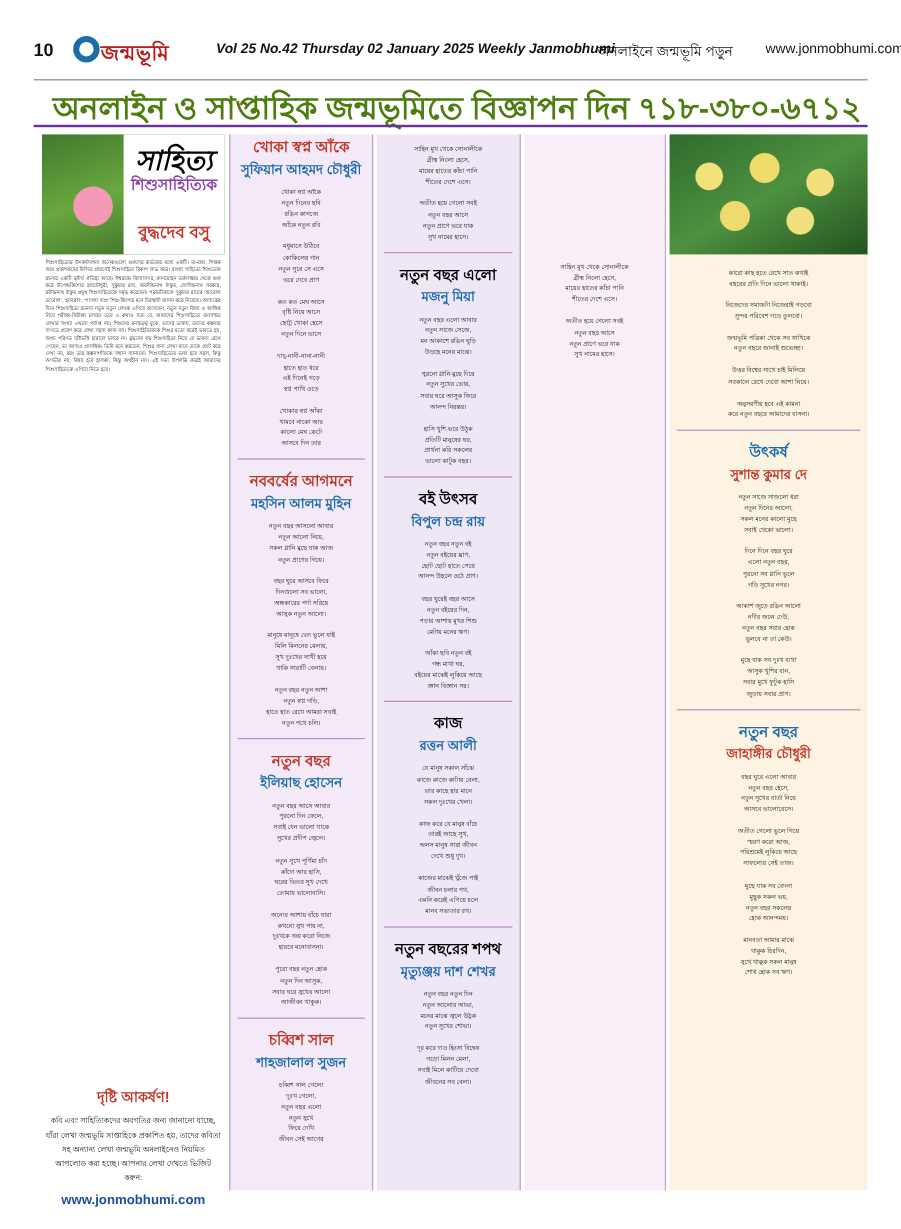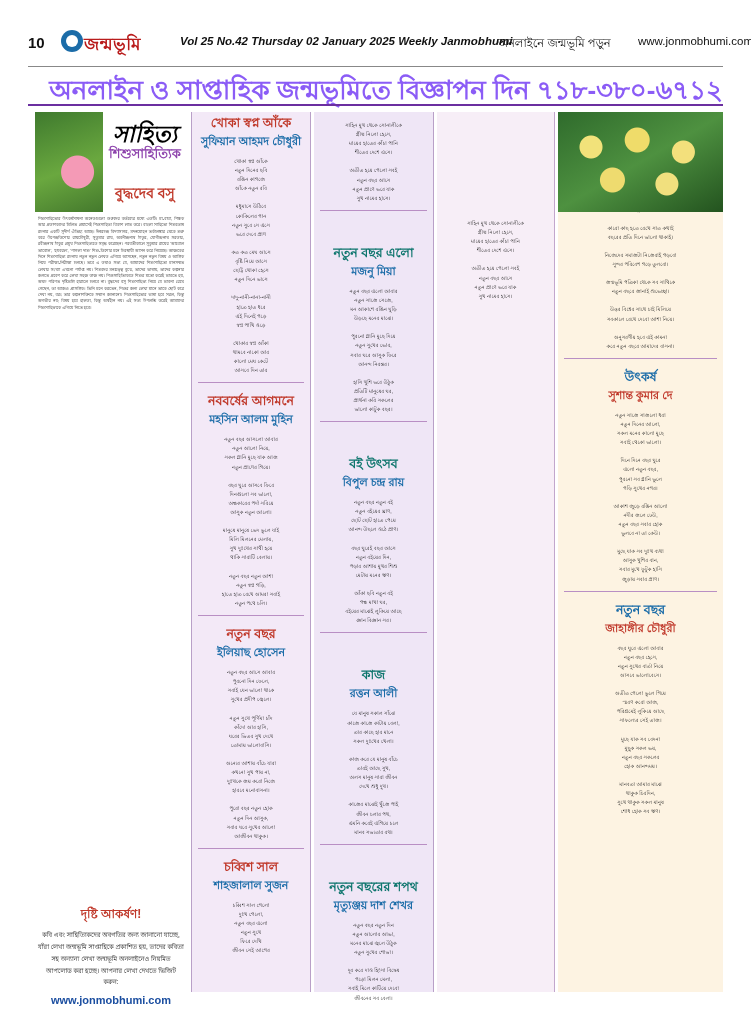--- a/index.html
+++ b/index.html
@@ -10,21 +10,21 @@
   .masthead{position:absolute;left:28px;top:28px;width:695px;height:38px;border-bottom:1px solid #888;}
   .pageno{position:absolute;left:0px;top:6px;font-size:15px;font-weight:bold;color:#111;}
   .logo{position:absolute;left:32px;top:0px;width:110px;height:30px;background:#ffffff;border-radius:3px;overflow:hidden;}
   .logo .logotext{position:absolute;left:24px;top:3px;font-size:17px;font-weight:bold;color:#b91c1c;letter-spacing:.5px;}
   .logo .logomark{position:absolute;left:1px;top:2px;width:22px;height:22px;border-radius:50%;background:#1b6ca8;}
   .logo .logomark:after{content:"";position:absolute;left:5px;top:5px;width:12px;height:12px;border-radius:50%;background:#fff;}
   .issue{position:absolute;left:152px;top:7px;font-size:11.5px;font-style:italic;font-weight:bold;color:#111;}
   .online{position:absolute;left:470px;top:7px;font-size:11.5px;color:#111;}
   .site{position:absolute;left:610px;top:7px;font-size:11.5px;color:#111;}
 
-  .adline{position:absolute;left:28px;top:70px;width:695px;text-align:right;font-size:26px;font-weight:bold;color:#8b5cf6;}
+  .adline{position:absolute;left:44px;top:70px;width:695px;text-align:left;font-size:26px;font-weight:bold;color:#4d7c0f;}
   .adrule{position:absolute;left:28px;top:104px;width:695px;height:2px;background:#6b2fa0;}
 
   
   .vsite{position:absolute;left:-62px;top:560px;width:260px;transform:rotate(-90deg);transform-origin:center;
          font-size:17px;font-weight:bold;color:#1b4ea0;letter-spacing:1px;}
 
   
   .content{position:absolute;left:35px;top:112px;width:688px;height:880px;}
 
   .col{position:absolute;top:0;height:880px;box-sizing:border-box;}
@@ -65,21 +65,21 @@
 
   .block{padding:4px 6px 0 6px;}
 
   .notice{position:absolute;left:0px;top:793px;width:152px;text-align:center;}
   .notice h3{margin:0;font-size:12px;color:#c0392b;font-weight:bold;}
   .notice p{margin:4px 3px 0 3px;font-size:6.4px;line-height:1.85;color:#111;}
   .notice .url{margin-top:6px;font-size:11px;font-weight:bold;color:#1b4ea0;}
 
   .c5 .poemhead{color:#1b6ca8;}
   .c5 .poemauth{color:#c0392b;}
-  .c3 .poemhead{color:#0f766e;margin-top:24px;}
+  .c3 .poemhead{color:#000000;}
   .c2 .poemhead{color:#c0392b;}
   .greet{font-size:14px;font-weight:bold;color:#1b6ca8;text-align:center;}
   .greetname{font-size:12px;font-weight:bold;color:#c0392b;text-align:center;margin-top:2px;}
 </style>
 </head>
 <body>
 
 <div class="page">
 
   <div class="masthead">

